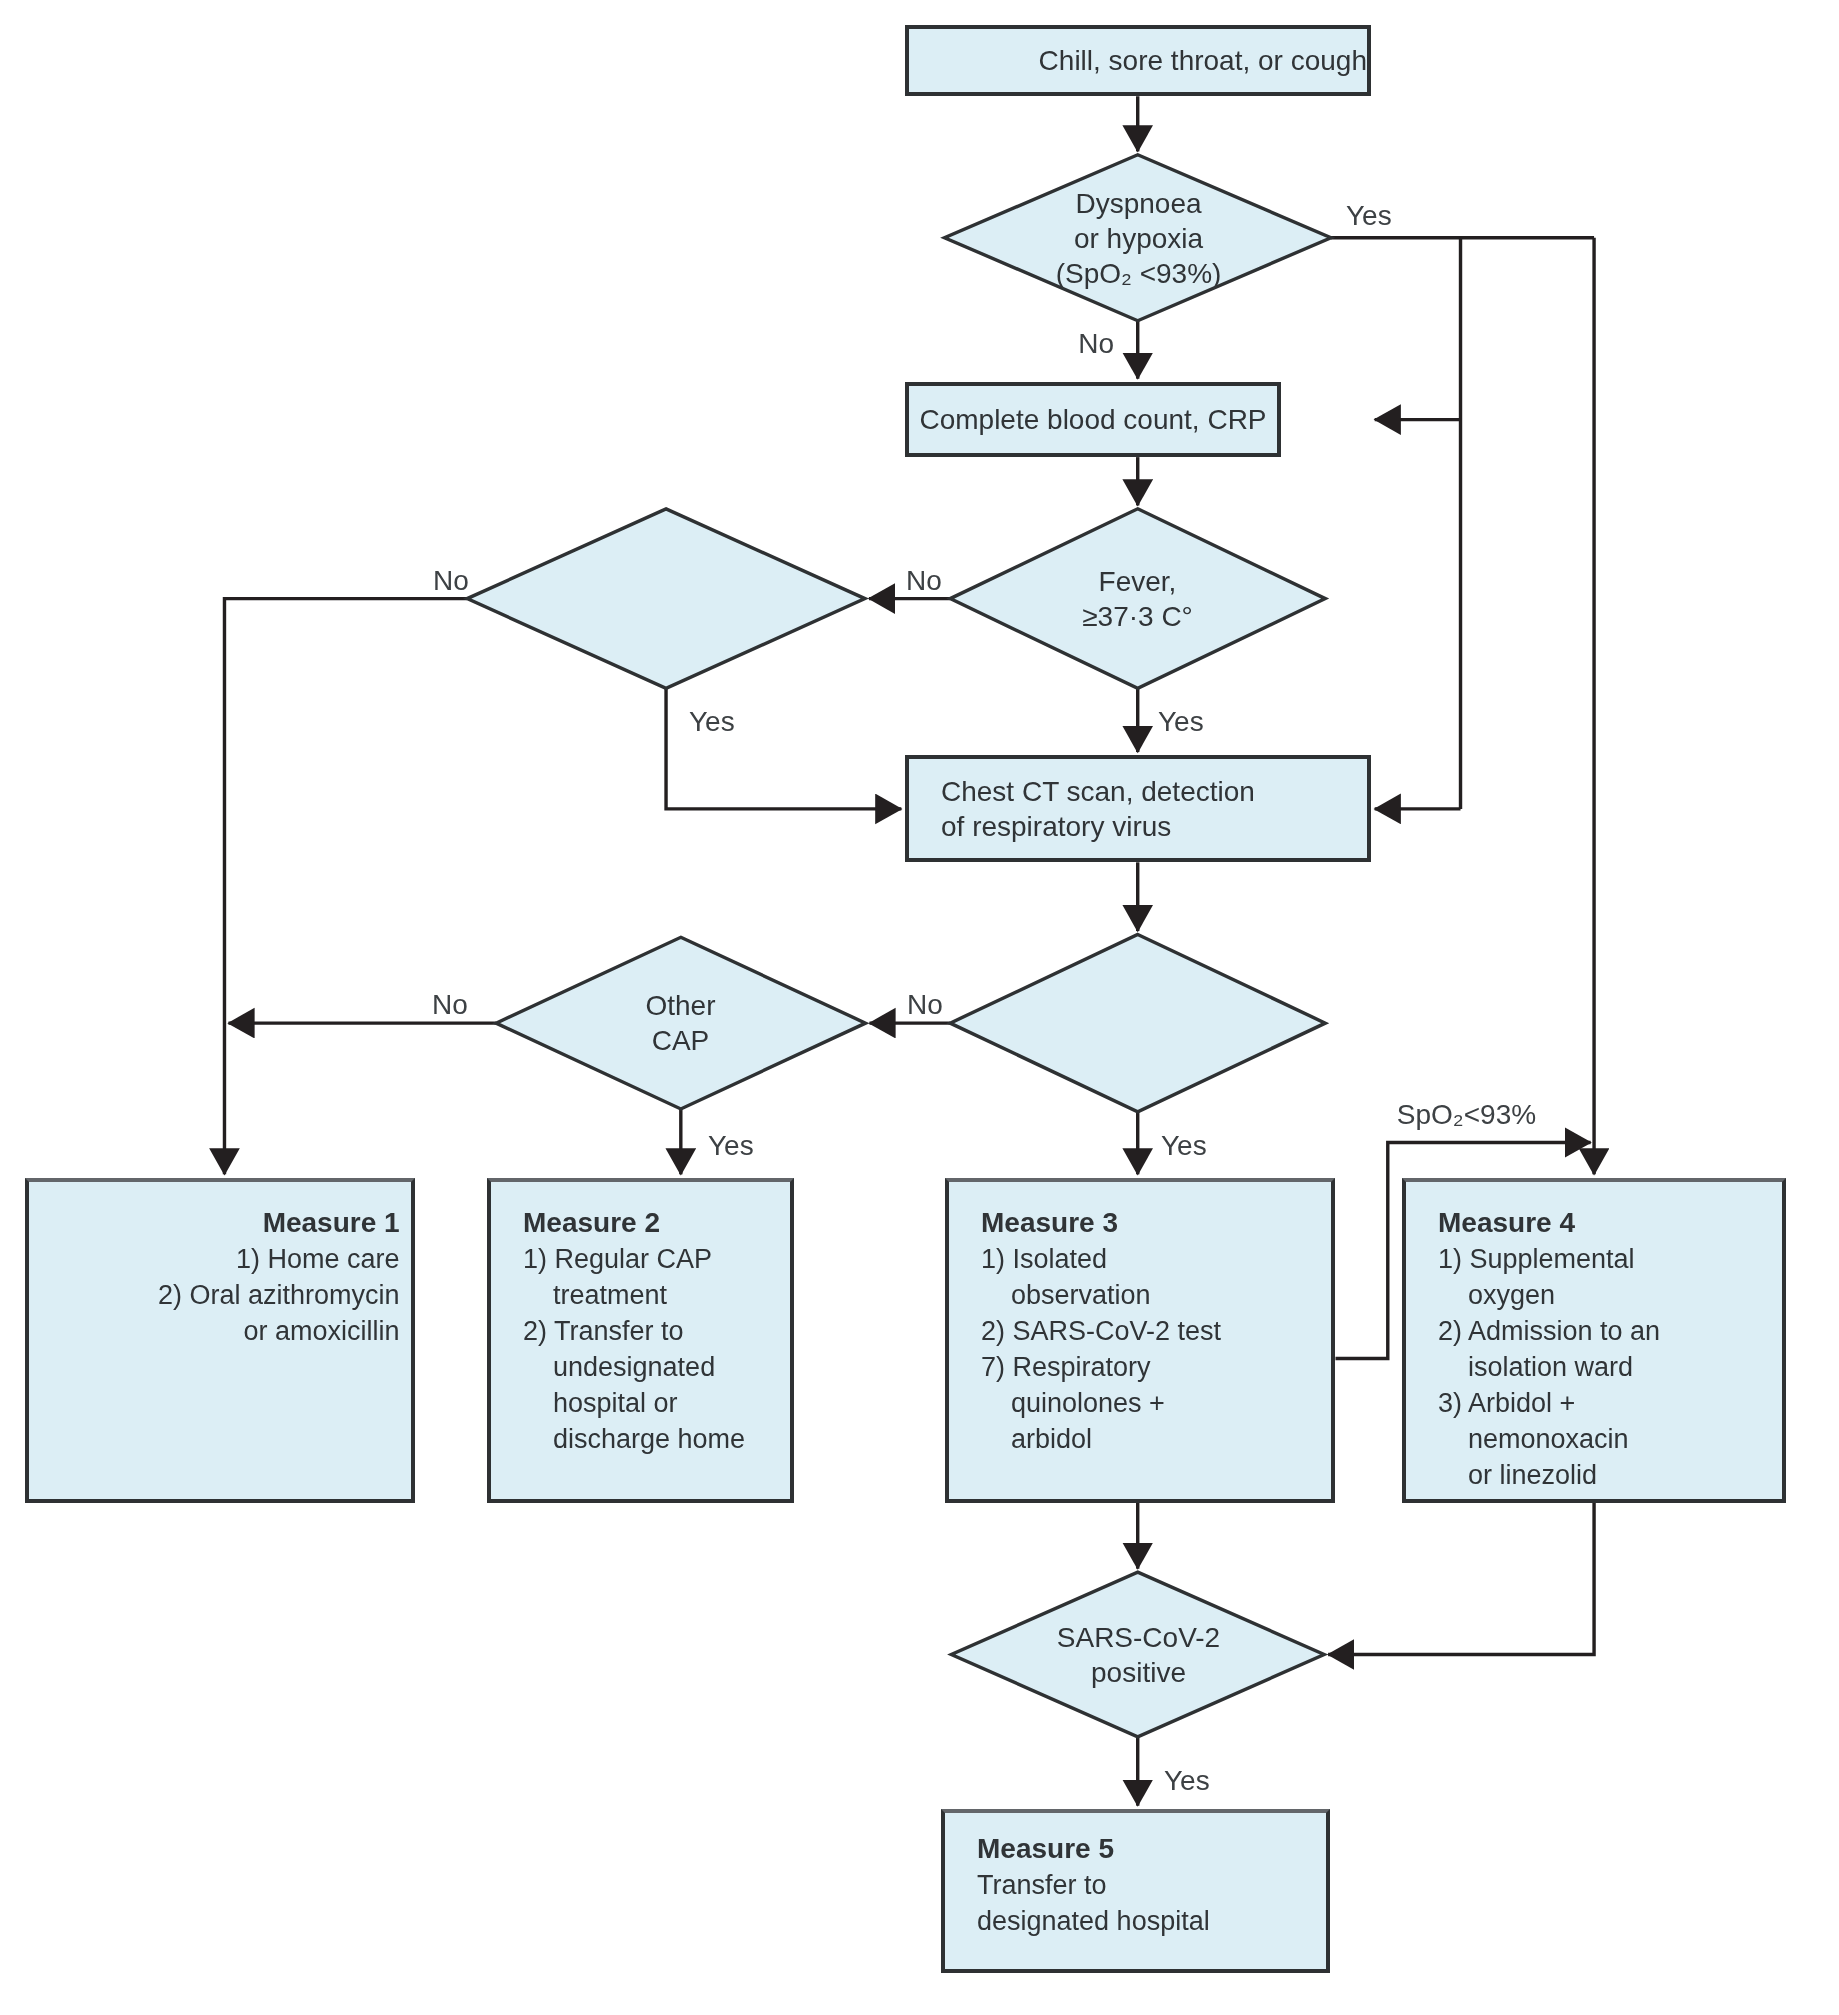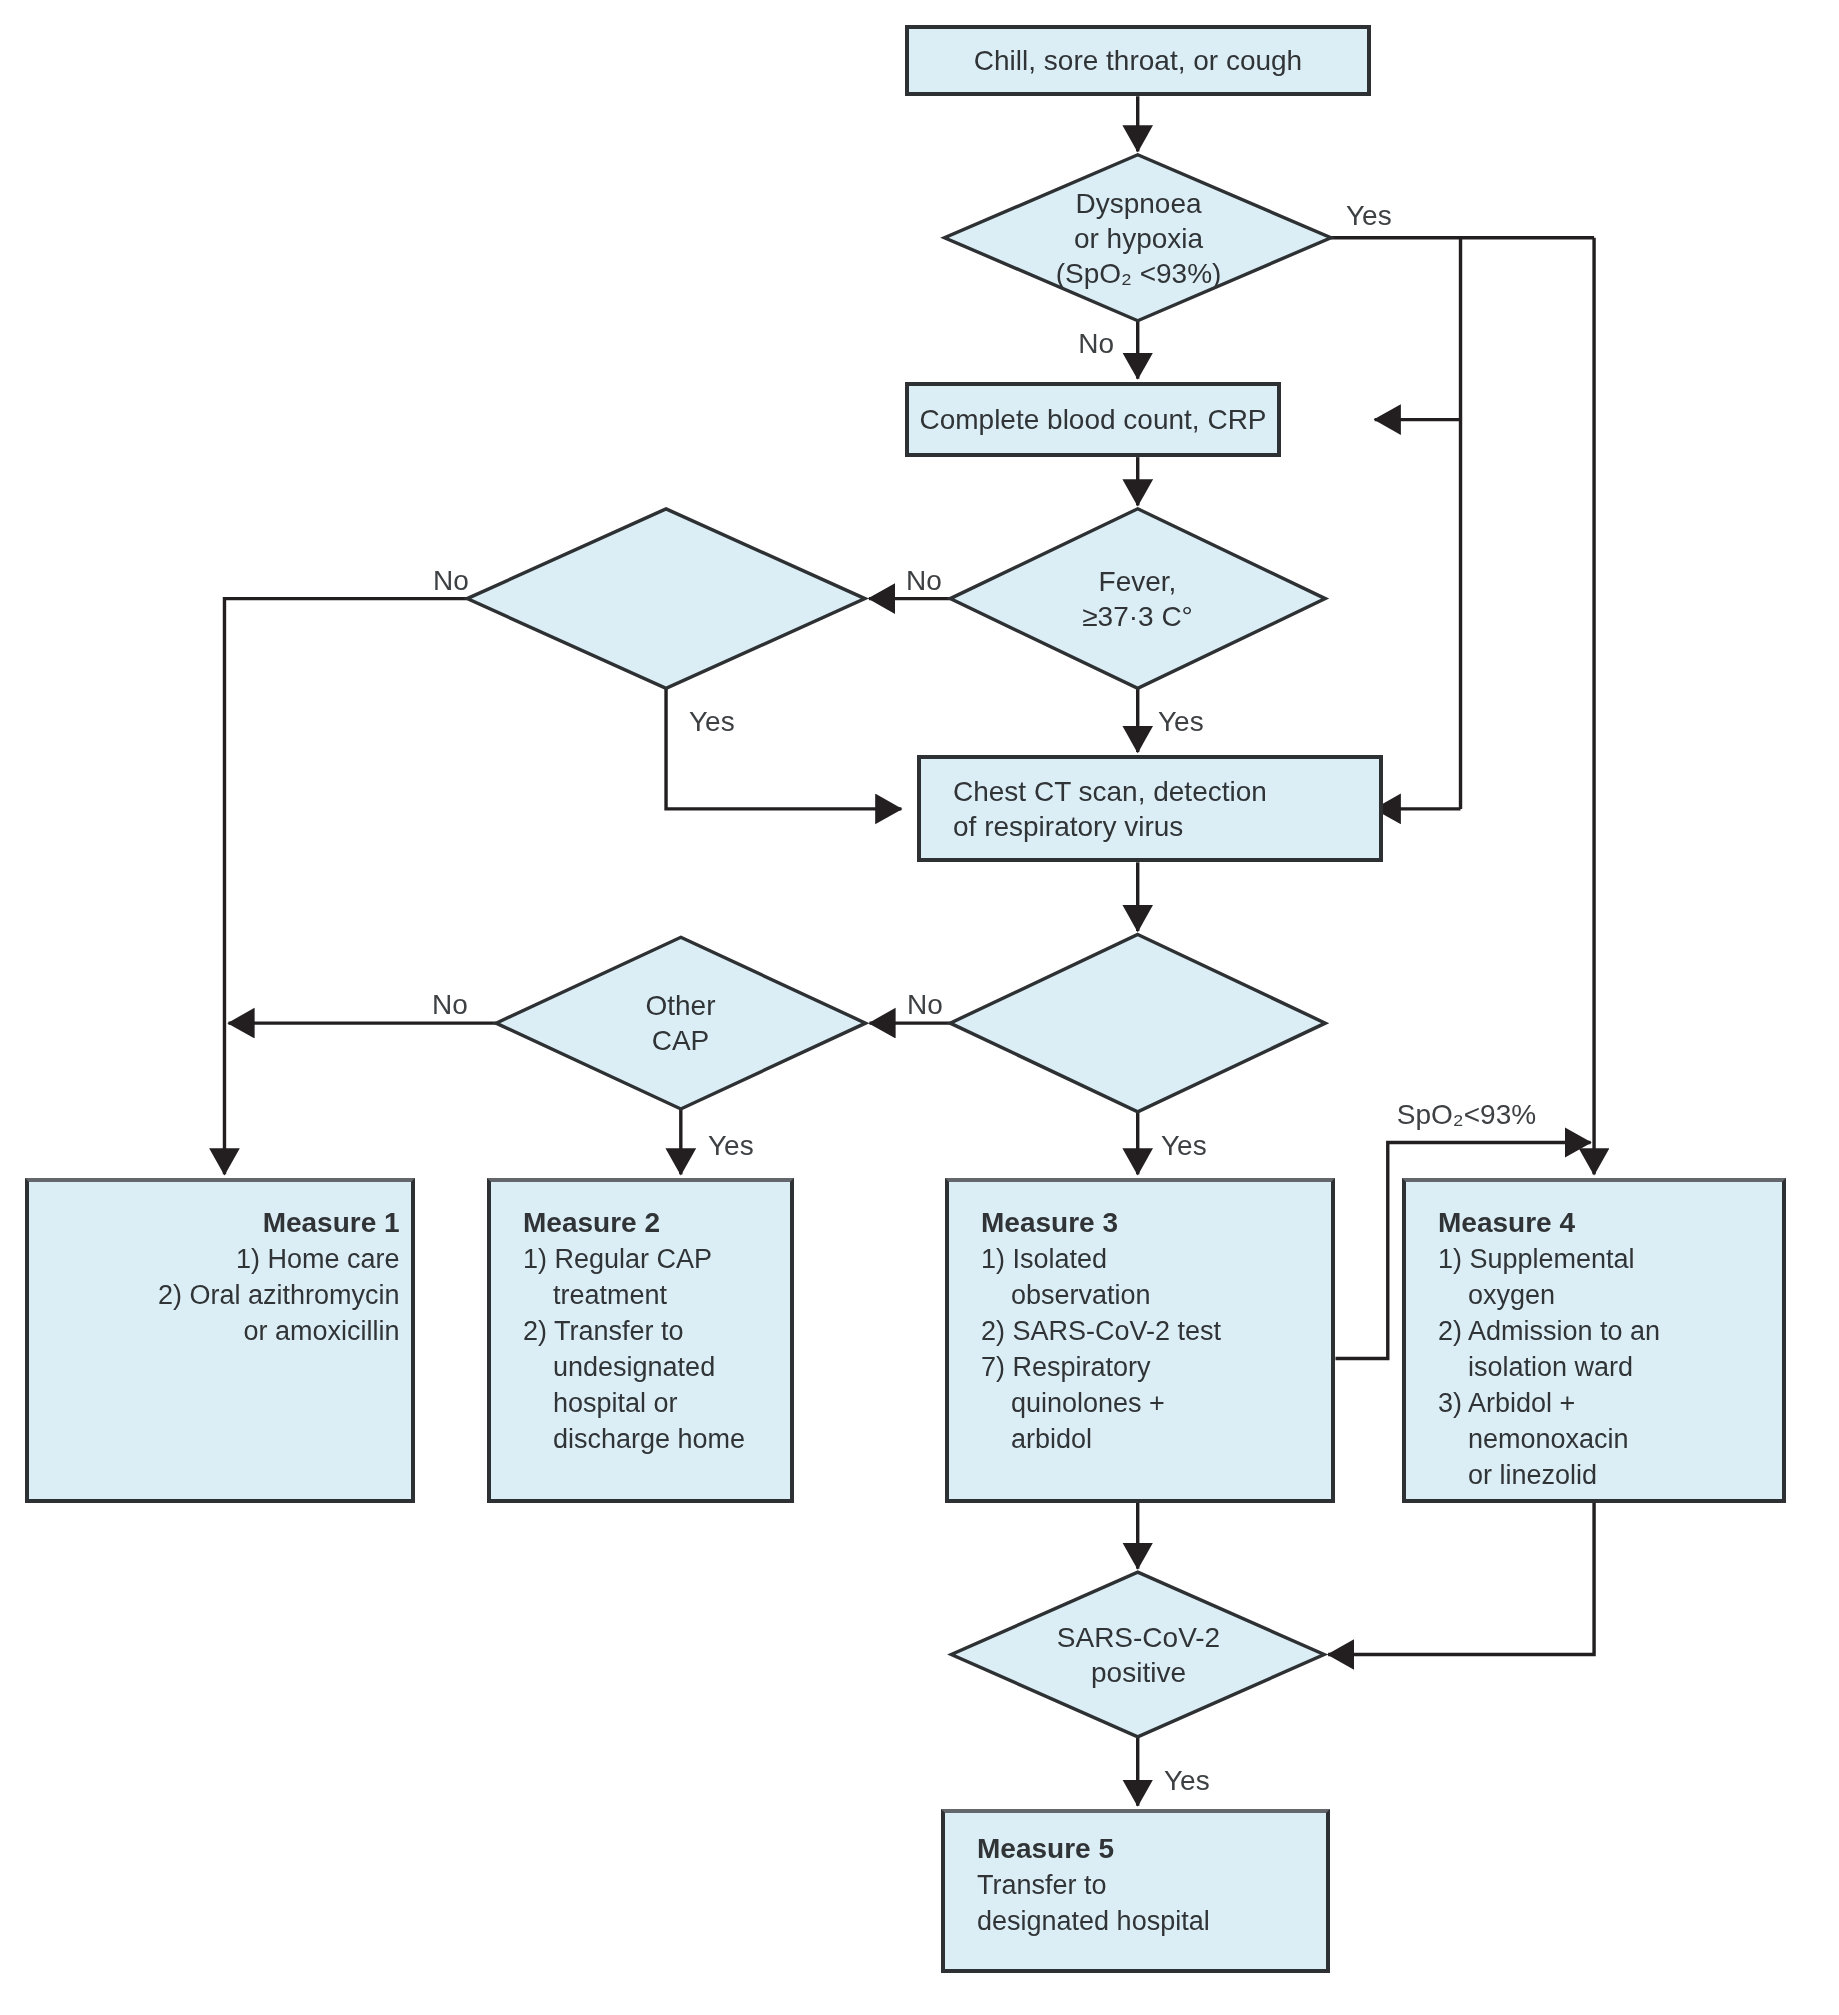--- a/index.html
+++ b/index.html
@@ -17,21 +17,21 @@
   }
   .canvas svg{position:absolute;left:0;top:0;}
   .conn{fill:none;stroke:var(--connector);stroke-width:6;}
   .dshape{fill:var(--node-fill);stroke:var(--node-border);stroke-width:6;}
   .box{
     position:absolute;box-sizing:border-box;background:var(--node-fill);
     border:4px solid var(--node-border);
     display:flex;flex-direction:column;justify-content:center;align-items:center;
     font-size:28px;line-height:35px;color:var(--text);
   }
-  .box.leftalign{align-items:flex-start;padding-left:32px;margin-left:12px;}
+  .box.leftalign{align-items:flex-start;padding-left:32px;}
   .dlabel{
     position:absolute;display:flex;flex-direction:column;justify-content:center;align-items:center;
     font-size:28px;line-height:35px;text-align:center;color:var(--text);
   }
   .mbox{
     position:absolute;box-sizing:border-box;background:var(--node-fill);
     border:4px solid var(--node-border);border-top-color:#63666a;
     padding:23px 11.4px 0 32px;font-size:27px;line-height:36px;color:var(--text);
   }
   .mtitle{font-weight:bold;font-size:28px;line-height:36px;}
@@ -75,21 +75,21 @@
     <path class="conn" d="M2002,3056 V3177" marker-end="url(#arr)"></path>
 
     <polygon class="dshape" points="2002,272 2342,418 2002,564 1662,418"></polygon>
     <polygon class="dshape" points="2002,895 2332,1053 2002,1211 1672,1053"></polygon>
     <polygon class="dshape" points="1172,895 1522,1053 1172,1211 822,1053"></polygon>
     <polygon class="dshape" points="2002,1644 2332,1800 2002,1956 1672,1800"></polygon>
     <polygon class="dshape" points="1198,1649 1523,1800 1198,1951 873,1800"></polygon>
     <polygon class="dshape" points="2002,2766 2330,2911 2002,3056 1674,2911"></polygon>
   </svg>
 
-  <div class="box" style="left:905px;top:25px;width:466px;height:71px;">
+  <div class="box" style="left:905px;top:25px;width:466px;height:71px;align-items:flex-end;">
       <div class="nline">Chill, sore throat, or cough</div>
     </div>
 
   <div class="box" style="left:905px;top:382px;width:376px;height:75px;">
       <div class="nline">Complete blood count, CRP</div>
     </div>
 
   <div class="box leftalign" style="left:905px;top:755px;width:466px;height:107px;">
       <div class="nline">Chest CT scan, detection</div>
       <div class="nline">of respiratory virus</div>

